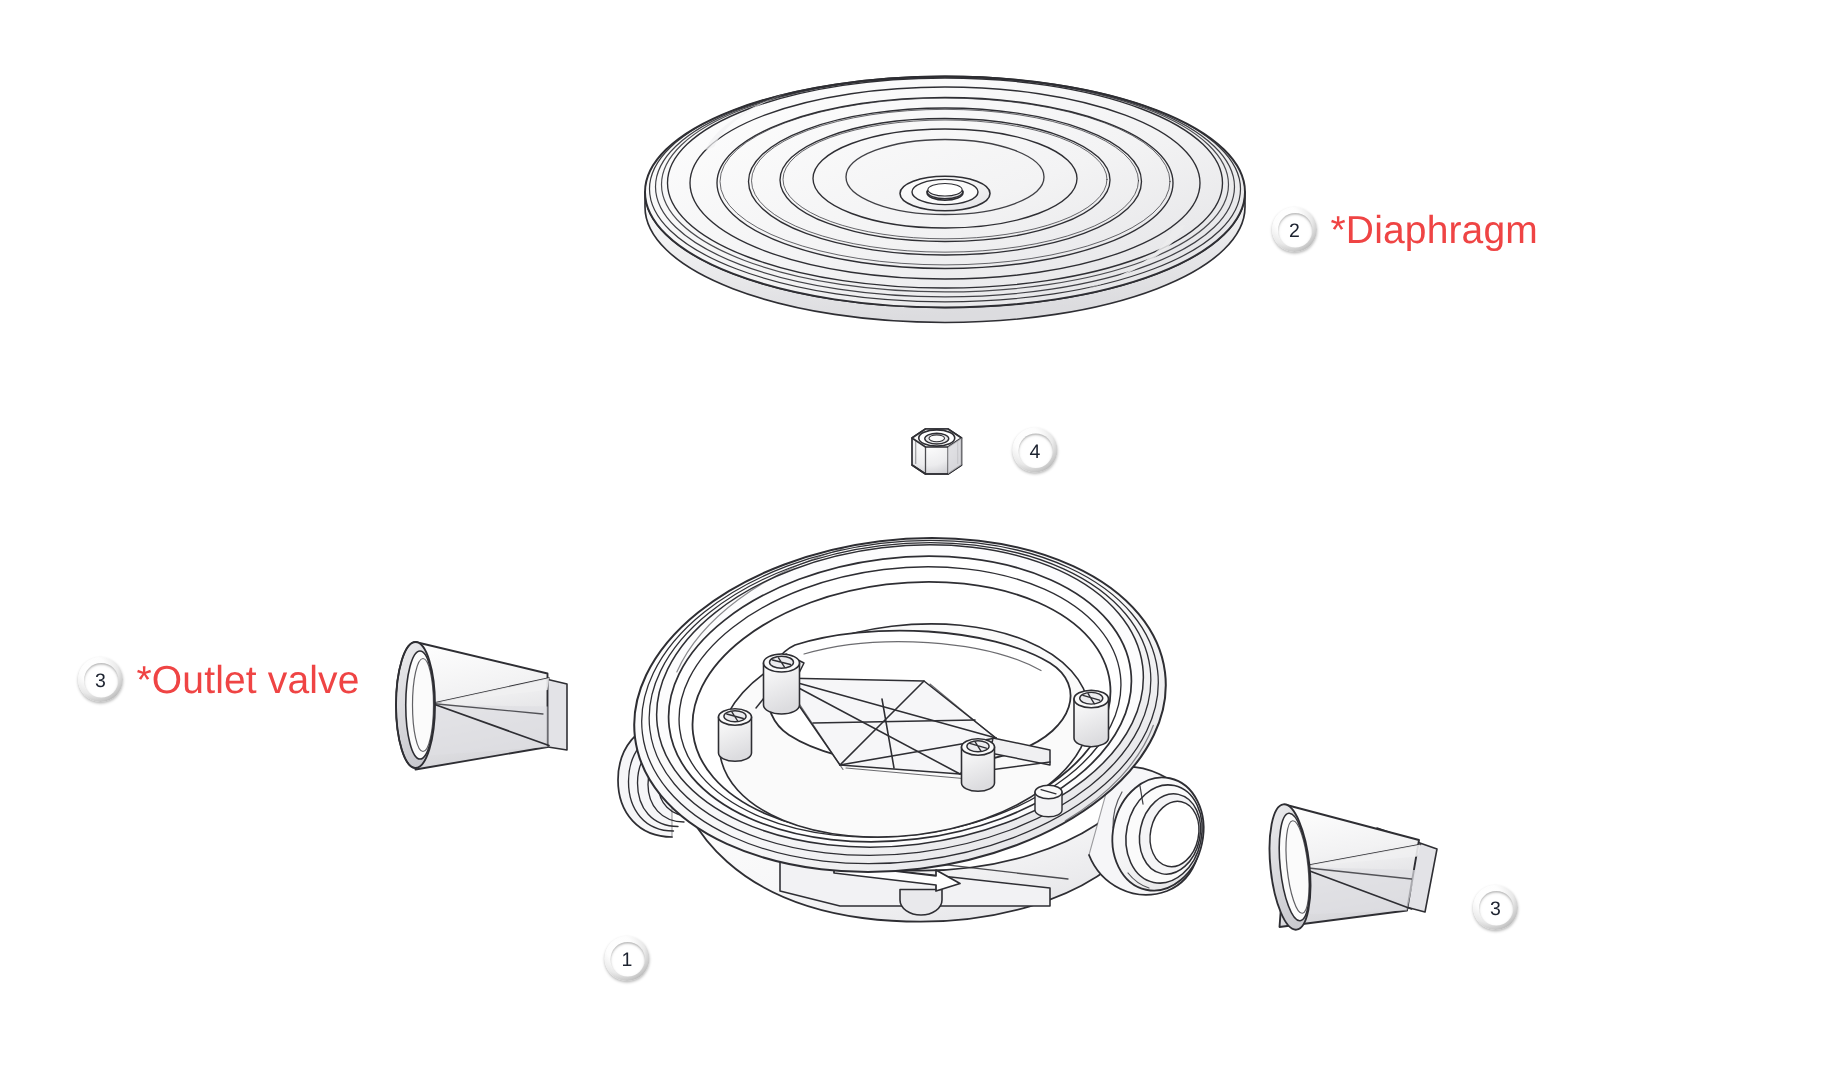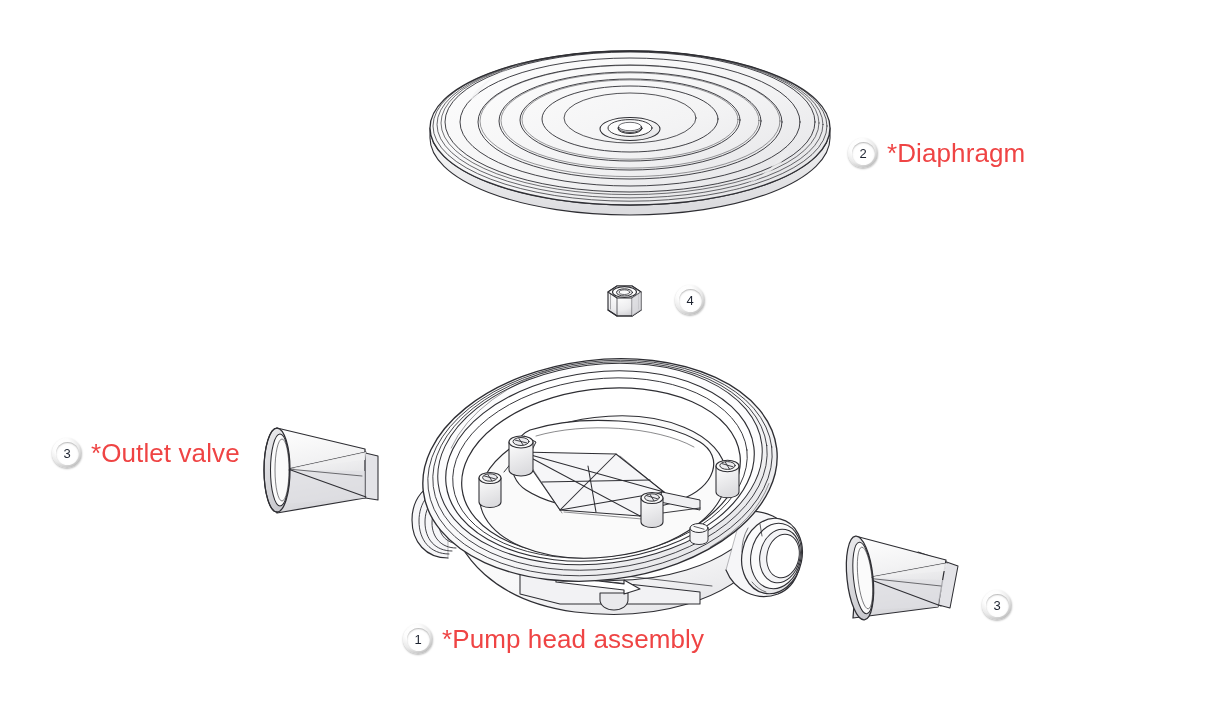--- a/index.html
+++ b/index.html
@@ -359,16 +359,15 @@
   <div class="callout" style="left:982px; top:590px;">
     <span class="bubble">
       <span class="bubble-num">3</span>
     </span>
   </div>
 
   <div class="callout" style="left:403px; top:624px;">
     <span class="bubble">
       <span class="bubble-num">1</span>
     </span>
-    <span class="callout-text">*Pump head assembly</span>
   </div>
 
 </div>
 
 </body></html>

